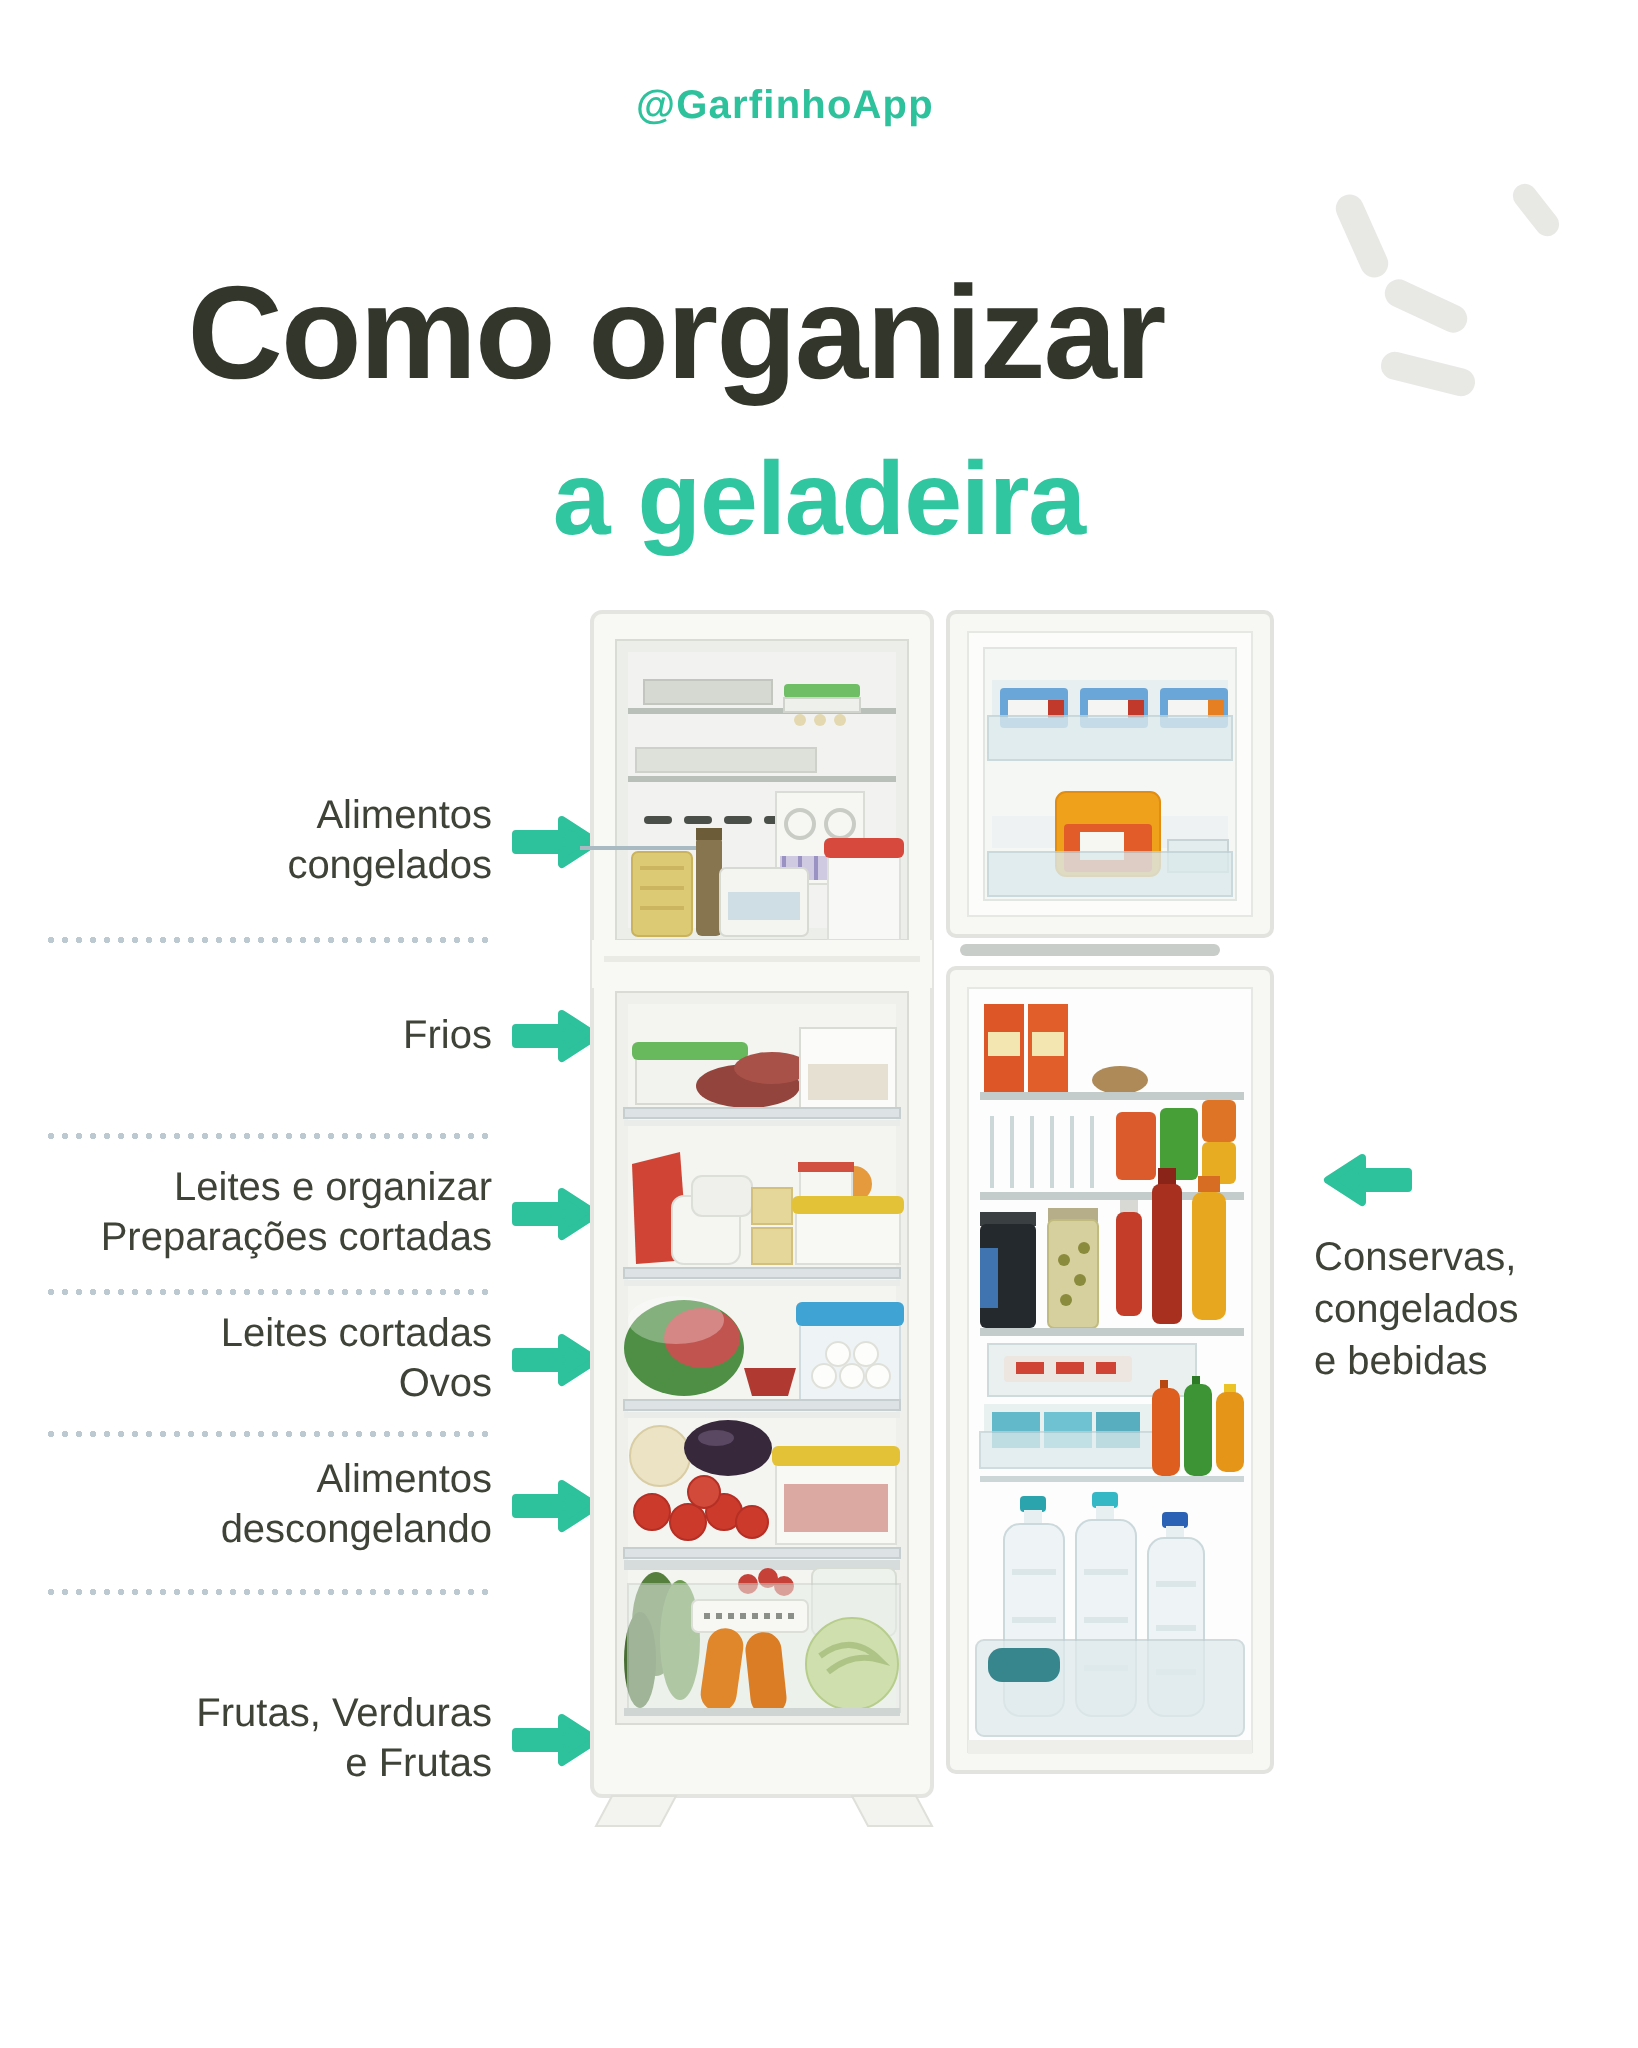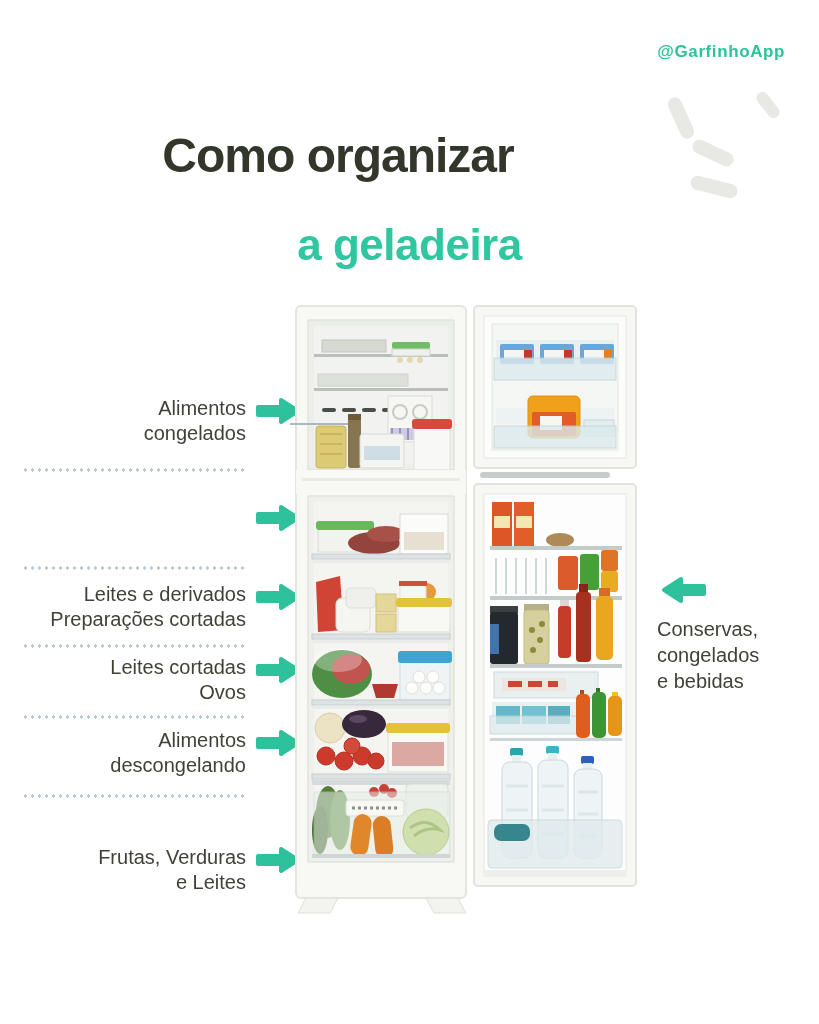--- a/index.html
+++ b/index.html
@@ -1,42 +1,42 @@
 <!DOCTYPE html>
 <html><head>
 <meta charset="utf-8">
 <style>
   html,body{margin:0;padding:0;}
   body{
     width:819px;height:1024px;background:#ffffff;position:relative;overflow:hidden;
     font-family:"Liberation Sans",sans-serif;
   }
   .handle{
-    position:absolute;top:42px;left:0;width:785px;text-align:right;
-    color:#2dc19c;font-size:17px;font-weight:bold;letter-spacing:.6px;
+    position:absolute;top:42px;left:0;width:785px;text-align:center;
+    color:#2dc19c;font-size:20px;font-weight:bold;letter-spacing:.6px;
   }
   .title1{
     position:absolute;top:128px;left:0;width:676px;text-align:center;
-    color:#32362b;font-size:48px;font-weight:800;letter-spacing:-1px;
+    color:#32362b;font-size:66px;font-weight:800;letter-spacing:-1px;
   }
   .title2{
     position:absolute;top:220px;left:0;width:819px;text-align:center;
-    color:#2fc6a0;font-size:44px;font-weight:800;letter-spacing:-.5px;
+    color:#2fc6a0;font-size:52px;font-weight:800;letter-spacing:-.5px;
   }
   .ray{position:absolute;background:#e8e8e5;border-radius:9px;}
   .ray1{left:674px;top:96px;width:14px;height:44px;transform:rotate(-24deg);}
   .ray2{left:691px;top:146px;width:44px;height:14px;transform:rotate(25deg);}
   .ray3{left:690px;top:180px;width:48px;height:14px;transform:rotate(14deg);}
   .ray0{left:762px;top:90px;width:12px;height:30px;transform:rotate(-38deg);}
   .sep{
     position:absolute;left:22px;width:225px;height:4px;
     background-image:radial-gradient(circle,#bcc9d1 1.5px,transparent 1.7px);
     background-size:7px 4px;background-repeat:repeat-x;
   }
-  .lrow{position:absolute;left:12px;display:flex;align-items:flex-start;}
+  .lrow{position:absolute;left:12px;display:flex;align-items:center;}
   .ltext{
     width:234px;text-align:right;font-size:20px;line-height:25px;
     color:#3e4237;font-weight:500;
   }
   .arrow-r{margin-left:9px;flex:0 0 auto;}
   .rarrow{position:absolute;left:661px;top:575px;}
   .rlabel{
     position:absolute;left:657px;top:616px;font-size:20px;line-height:26px;
     color:#3e4237;font-weight:400;text-align:left;
   }
@@ -67,29 +67,30 @@
     <div>Alimentos</div>
     <div>congelados</div>
   </div>
   <svg class="arrow-r" width="46" height="30" viewBox="0 0 46 30">
       <path d="M3 11 H26 V4 L43 15 L26 26 V19 H3 Z" fill="#2dc19c" stroke="#2dc19c" stroke-width="4" stroke-linejoin="round"></path>
     </svg>
 </div>
 
 <div class="lrow" style="top:503px">
   <div class="ltext">
+    <div>Frios</div>
   </div>
   <svg class="arrow-r" width="46" height="30" viewBox="0 0 46 30">
       <path d="M3 11 H26 V4 L43 15 L26 26 V19 H3 Z" fill="#2dc19c" stroke="#2dc19c" stroke-width="4" stroke-linejoin="round"></path>
     </svg>
 </div>
 
 <div class="lrow" style="top:582px">
   <div class="ltext">
-    <div>Leites e derivados</div>
+    <div>Leites e organizar</div>
     <div>Preparações cortadas</div>
   </div>
   <svg class="arrow-r" width="46" height="30" viewBox="0 0 46 30">
       <path d="M3 11 H26 V4 L43 15 L26 26 V19 H3 Z" fill="#2dc19c" stroke="#2dc19c" stroke-width="4" stroke-linejoin="round"></path>
     </svg>
 </div>
 
 <div class="lrow" style="top:655px">
   <div class="ltext">
     <div>Leites cortadas</div>
@@ -106,21 +107,21 @@
     <div>descongelando</div>
   </div>
   <svg class="arrow-r" width="46" height="30" viewBox="0 0 46 30">
       <path d="M3 11 H26 V4 L43 15 L26 26 V19 H3 Z" fill="#2dc19c" stroke="#2dc19c" stroke-width="4" stroke-linejoin="round"></path>
     </svg>
 </div>
 
 <div class="lrow" style="top:845px">
   <div class="ltext">
     <div>Frutas, Verduras</div>
-    <div>e Leites</div>
+    <div>e Frutas</div>
   </div>
   <svg class="arrow-r" width="46" height="30" viewBox="0 0 46 30">
       <path d="M3 11 H26 V4 L43 15 L26 26 V19 H3 Z" fill="#2dc19c" stroke="#2dc19c" stroke-width="4" stroke-linejoin="round"></path>
     </svg>
 </div>
 
 <svg class="rarrow" width="46" height="30" viewBox="0 0 46 30">
     <path d="M43 11 H20 V4 L3 15 L20 26 V19 H43 Z" fill="#2dc19c" stroke="#2dc19c" stroke-width="4" stroke-linejoin="round"></path>
   </svg>
 <div class="rlabel">

